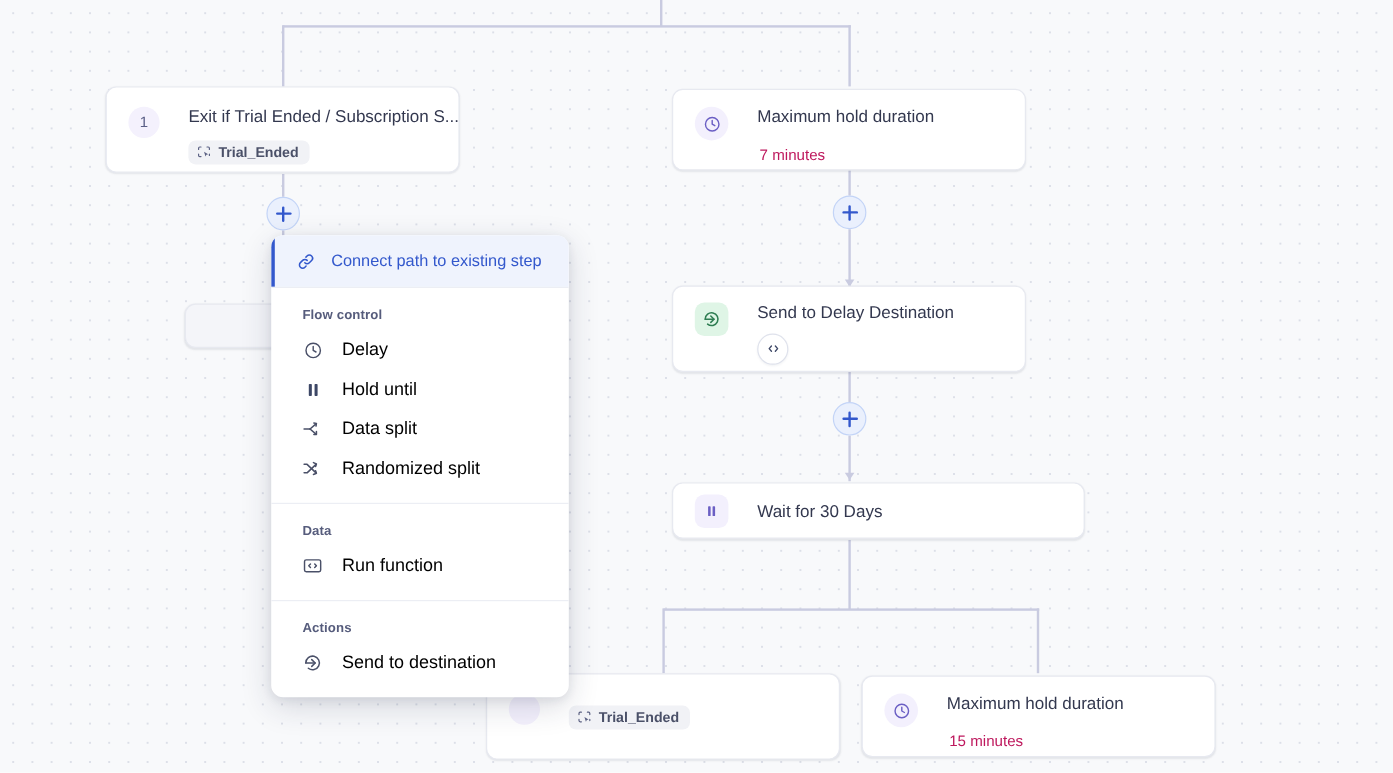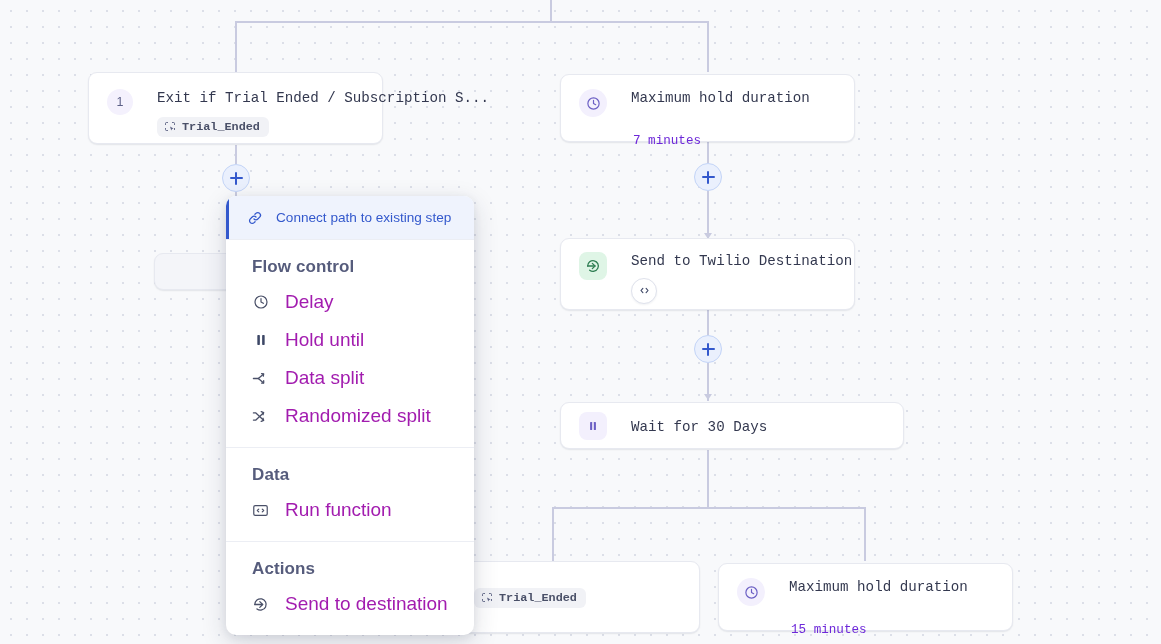--- a/index.html
+++ b/index.html
@@ -45,27 +45,27 @@
   }
   .node-icon.purple { background: #f3f0fd; }
   .node-icon.green  { background: #dff5e6; }
   .node-icon.plain  { background: #f3f0fd; border-radius: 50%; }
   .badge-num {
     width: 26px; height: 26px; border-radius: 50%;
     background: #f4f1fd; color: #5b5f87;
     font-size: 12.5px; display: flex; align-items: center; justify-content: center;
     flex: 0 0 auto;
   }
-  .node-body { margin-left: 24px; padding-top: 1px; font-family: Liberation Mono, monospace; }
+  .node-body { margin-left: 24px; padding-top: 1px; }
   .node-title {
     font-size: 14.2px; color: #33384f; line-height: 1.25;
     white-space: nowrap;
   }
   .node-sub {
-    font-size: 12.6px; color: #6d28d9; margin-top: 26px; padding-left: 2px;
+    font-size: 12.6px; color: #be185d; margin-top: 14px; padding-left: 2px;
   }
   .tag {
     display: inline-flex; align-items: center; gap: 6px;
     margin-top: 9px; padding: 3px 9px 3px 7px;
     background: #f1f2f6; border-radius: 6px;
     font-size: 11.8px; color: #4a5068; font-weight: 600;
   }
   .code-badge {
     margin-top: 7px; width: 26px; height: 26px; border-radius: 50%;
     background: #fff; border: 1px solid #dfe2ec;
@@ -96,28 +96,28 @@
     display: flex; align-items: center; gap: 13px;
     padding: 13px 16px 13px 17px;
     background: #eff3fd;
     border-left: 3px solid #3358cc;
     cursor: pointer;
   }
   .menu-top .mtext { font-size: 13.6px; color: #3358cc; }
   .menu-sect { padding: 17px 0 12px 0; border-top: 1px solid #eceef4; }
   .menu-sect:first-of-type { border-top: none; }
   .sect-label {
-    font-size: 17px; font-weight: 700; color: #565c7c;
+    font-size: 11px; font-weight: 700; color: #565c7c;
     padding: 0 0 6px 26px; letter-spacing: .1px;
   }
   .menu-item {
     display: flex; align-items: center; gap: 16px;
     padding: 8px 16px 8px 26px; cursor: pointer;
   }
-  .menu-item .mtext { font-size: 19px; color: #a21caf; }
+  .menu-item .mtext { font-size: 15px; color: #000000; }
   .mi-icon { width: 17px; height: 17px; display: flex; align-items: center; justify-content: center; flex: 0 0 auto; }
 </style>
 </head>
 <body>
 
 <div id="canvas">
 
   <div class="edge edge-v" style="left:550px; top:0px; height:22px;"></div>
 
   <div class="edge edge-h" style="left:236px; top:21px; width:473px;"></div>
@@ -192,21 +192,21 @@
   <div class="node" style="left:560px; top:238px; width:295px; height:72px;">
     <div class="node-row" style="padding:13px 18px;">
       <span class="node-icon green">
         <svg viewBox="0 0 24 24" width="16" height="16" fill="none" stroke="#2e7d52" stroke-width="1.9" stroke-linecap="round" stroke-linejoin="round">
           <path d="M4 12a8 8 0 1 1 3 6.2"></path>
             <polyline points="11 8 15 12 11 16"></polyline>
           <line x1="15" y1="12" x2="4" y2="12"></line>
         </svg>
       </span>
       <div class="node-body">
-        <div class="node-title">Send to Twilio Destination</div>
+        <div class="node-title">Send to Delay Destination</div>
         <div class="code-badge">
           <svg viewBox="0 0 24 24" width="13" height="13" fill="none" stroke="#3d4766" stroke-width="2.1" stroke-linecap="round" stroke-linejoin="round">
             <polyline points="9 8 5.5 12 9 16"></polyline>
               <polyline points="15 8 18.5 12 15 16"></polyline>
           </svg>
         </div>
       </div>
     </div>
   </div>
 

